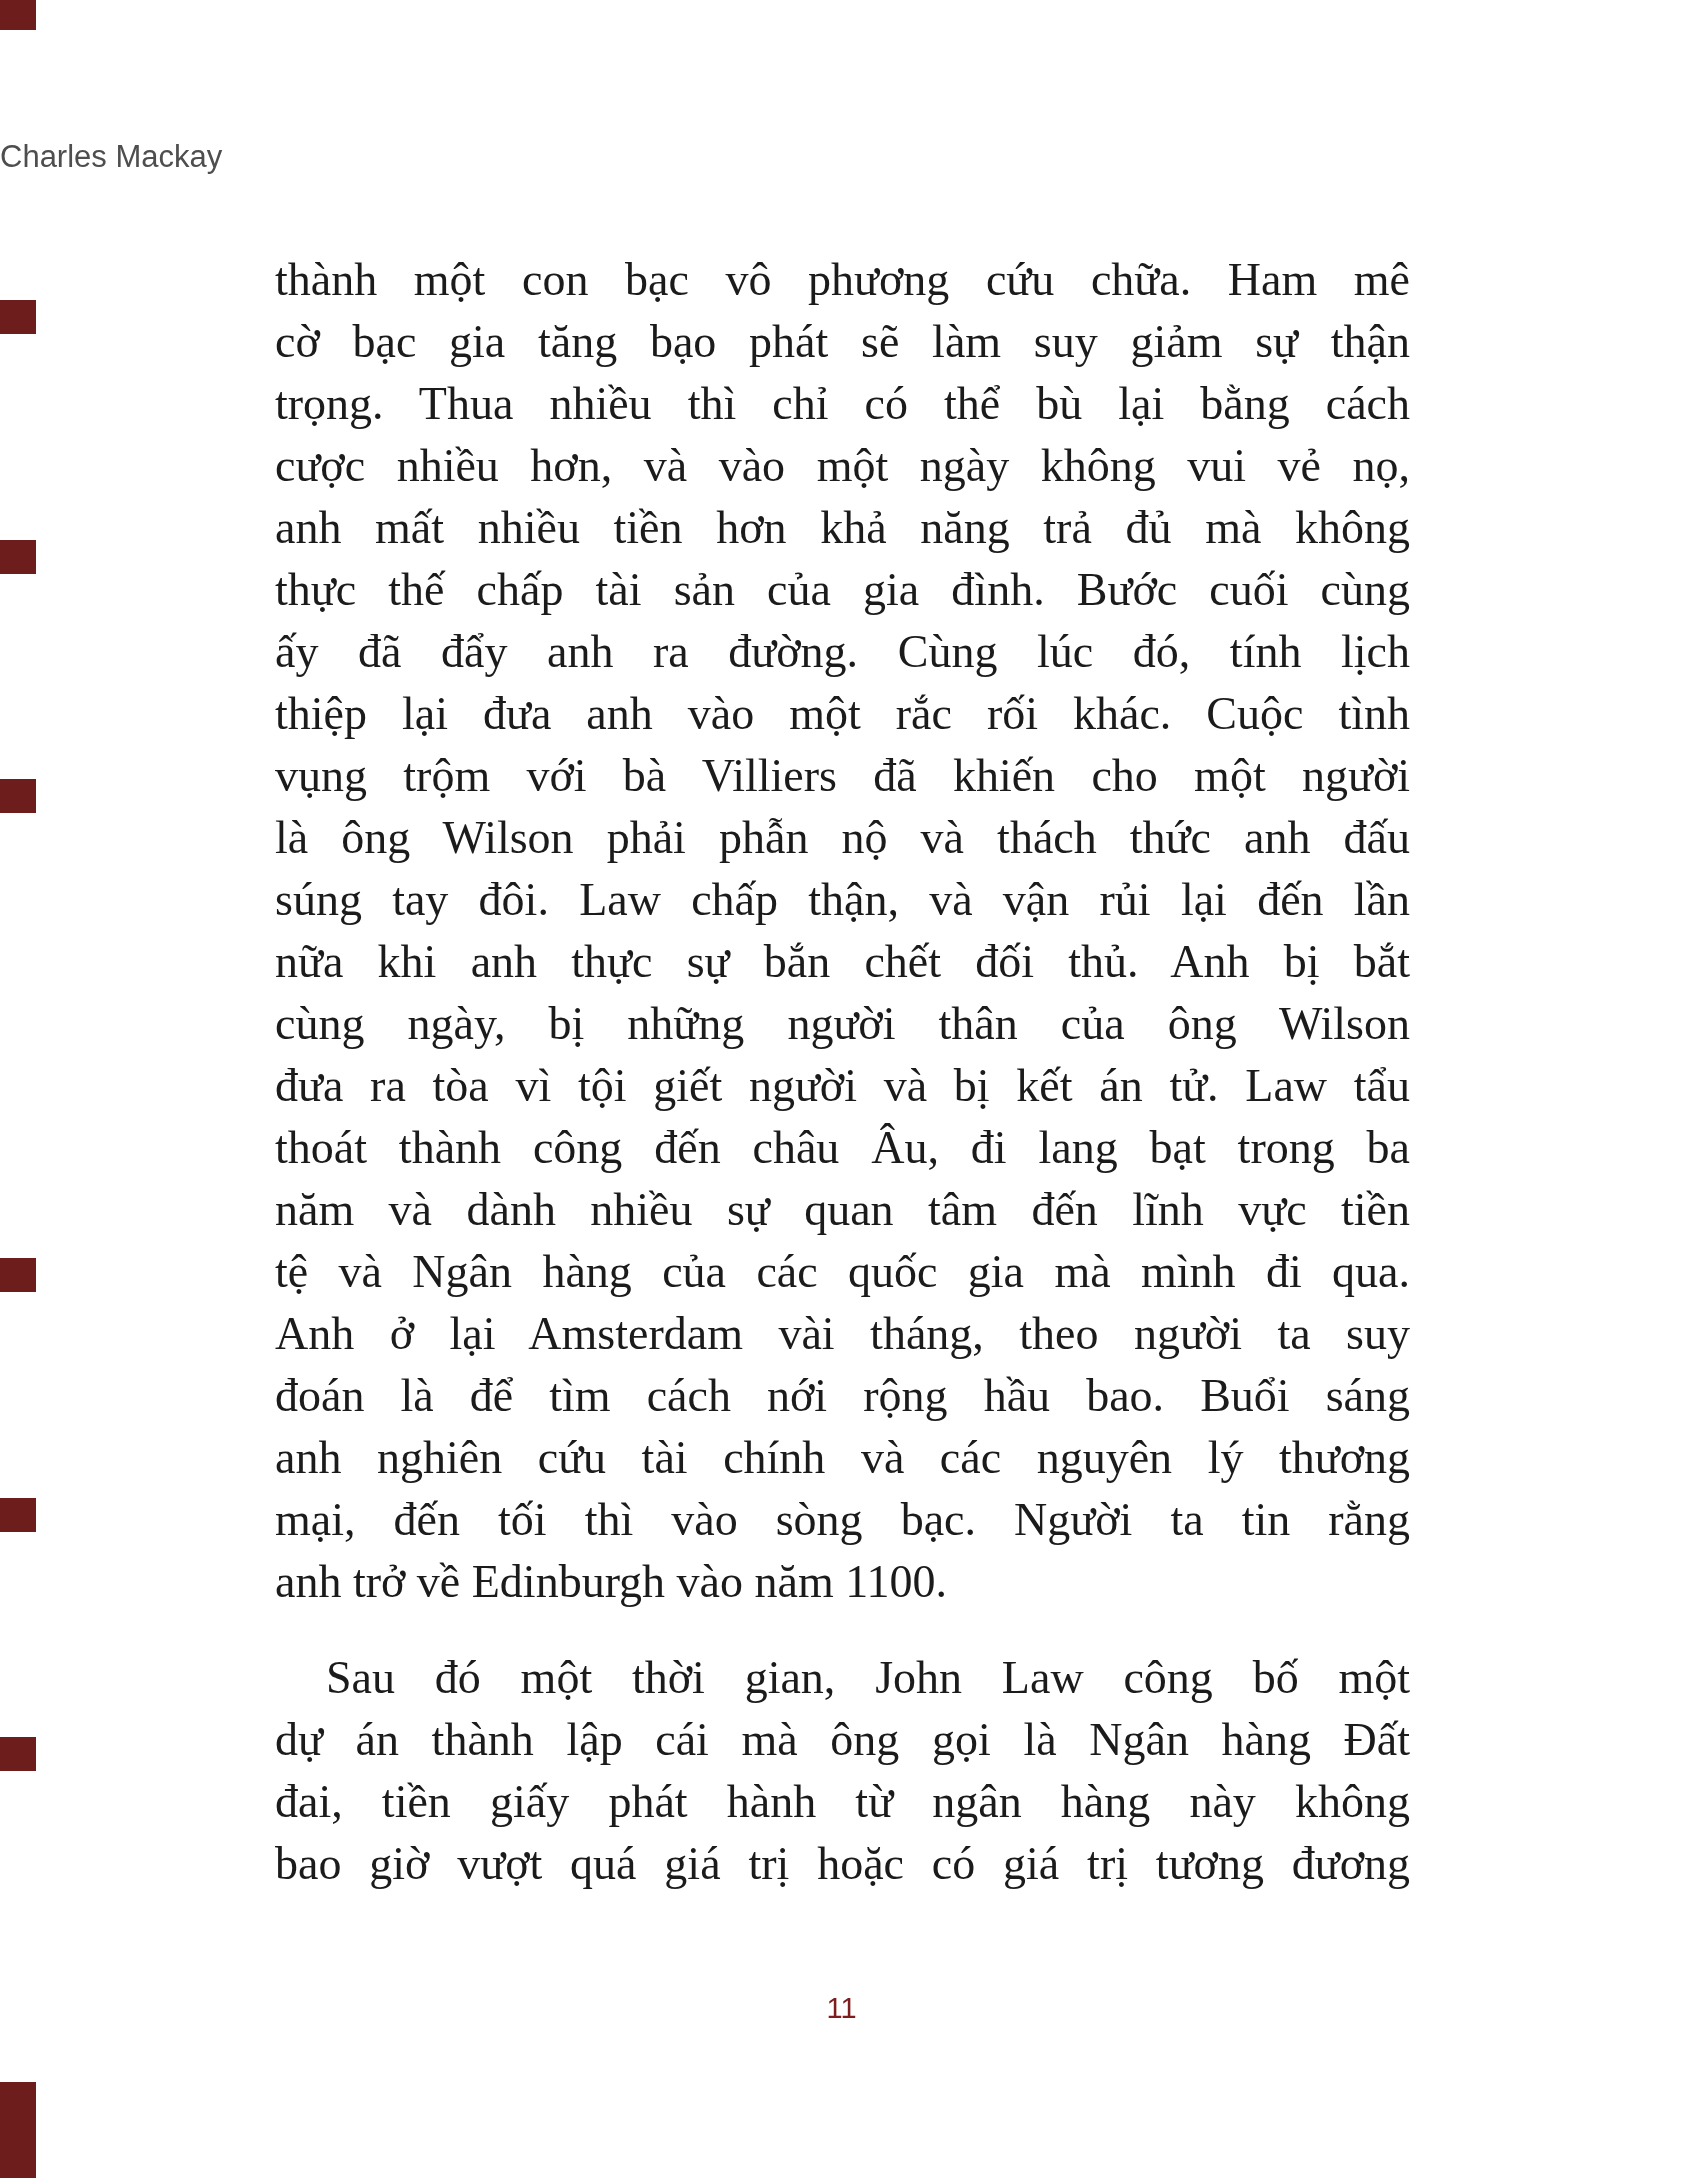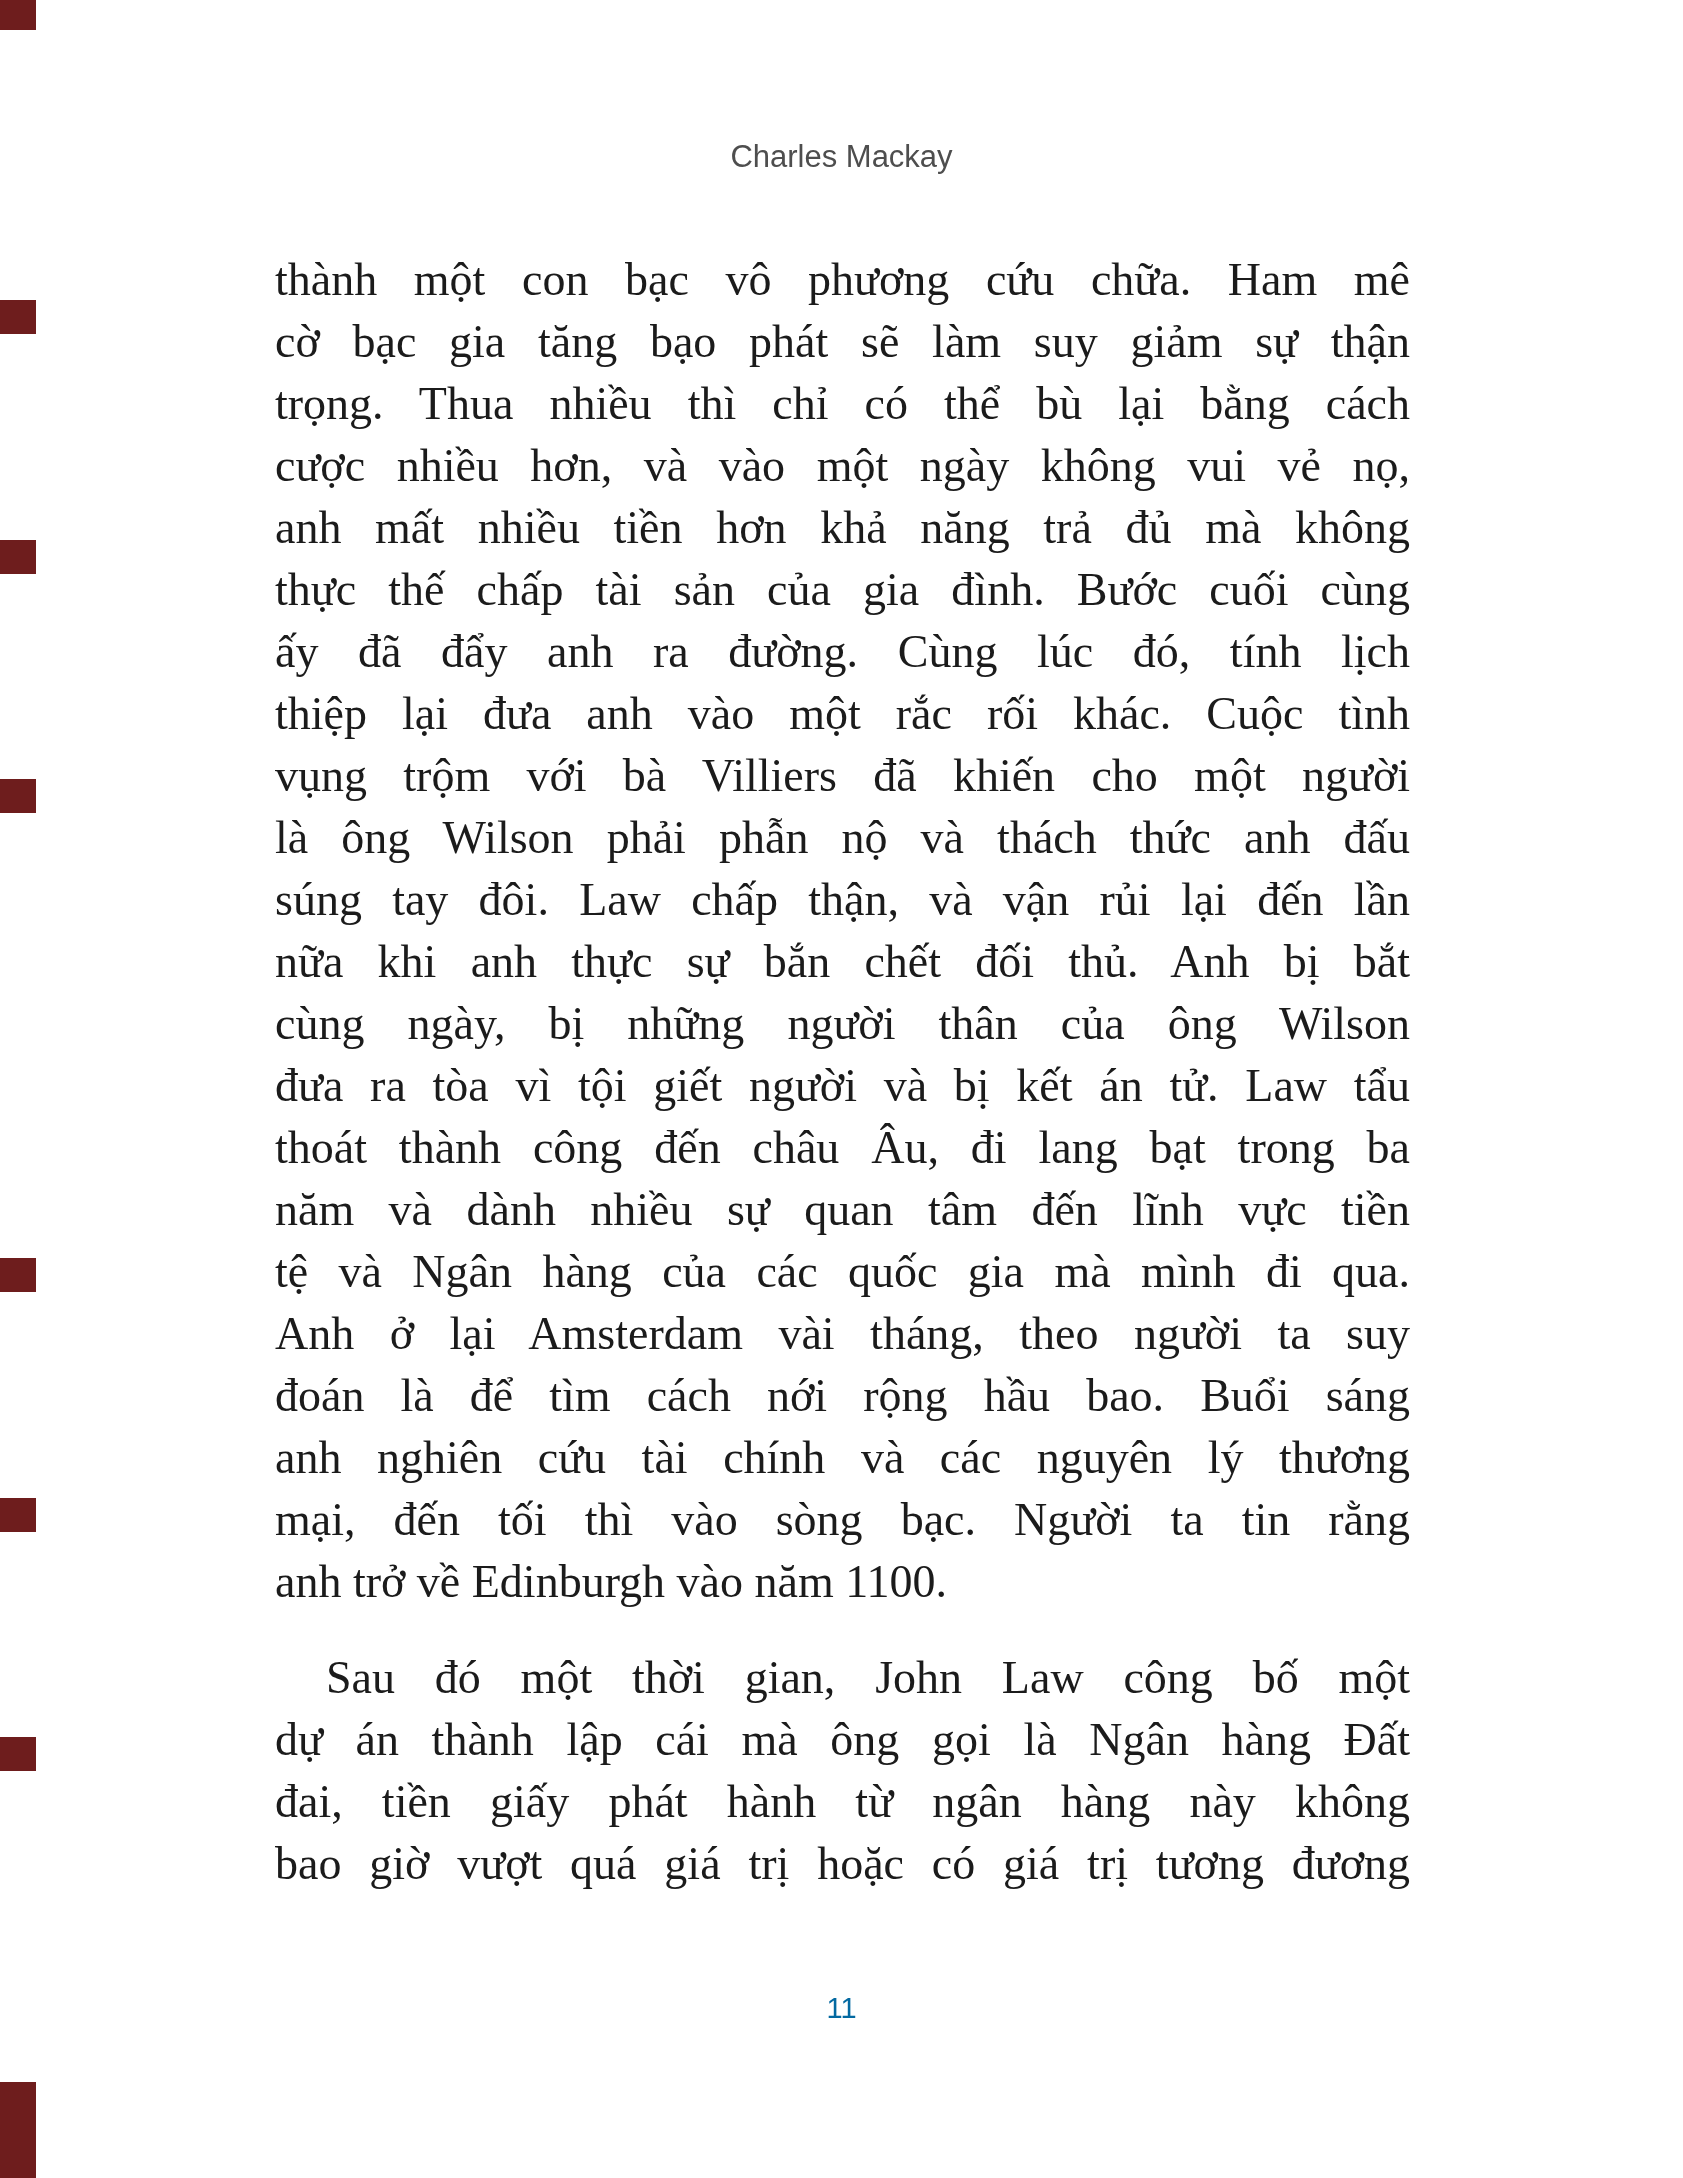--- a/index.html
+++ b/index.html
@@ -8,21 +8,21 @@
     width: 1683px;
     height: 2178px;
     background: #ffffff;
     overflow: hidden;
   }
   .running-header {
     position: absolute;
     top: 139px;
     left: 0;
     width: 100%;
-    text-align: center;
+    text-align: left;
     font-family: "Liberation Sans", "DejaVu Sans", sans-serif;
     font-size: 31px;
     font-weight: 400;
     color: #4e4e4e;
     letter-spacing: 0px;
   }
   .body-text {
     position: absolute;
     left: 275px;
     top: 249px;
@@ -41,21 +41,21 @@
   .text-line.indent { padding-left: 51px; }
   .paragraph-2 { margin-top: 34px; }
   .page-number {
     position: absolute;
     top: 1992px;
     left: 0;
     width: 100%;
     text-align: center;
     font-family: "Liberation Sans", "DejaVu Sans", sans-serif;
     font-size: 29px;
-    color: #0369a1;
+    color: #7f1d1d;
   }
   .edge-mark {
     position: absolute;
     left: 0;
     width: 36px;
   }
 </style>
 </head>
 <body>
 

